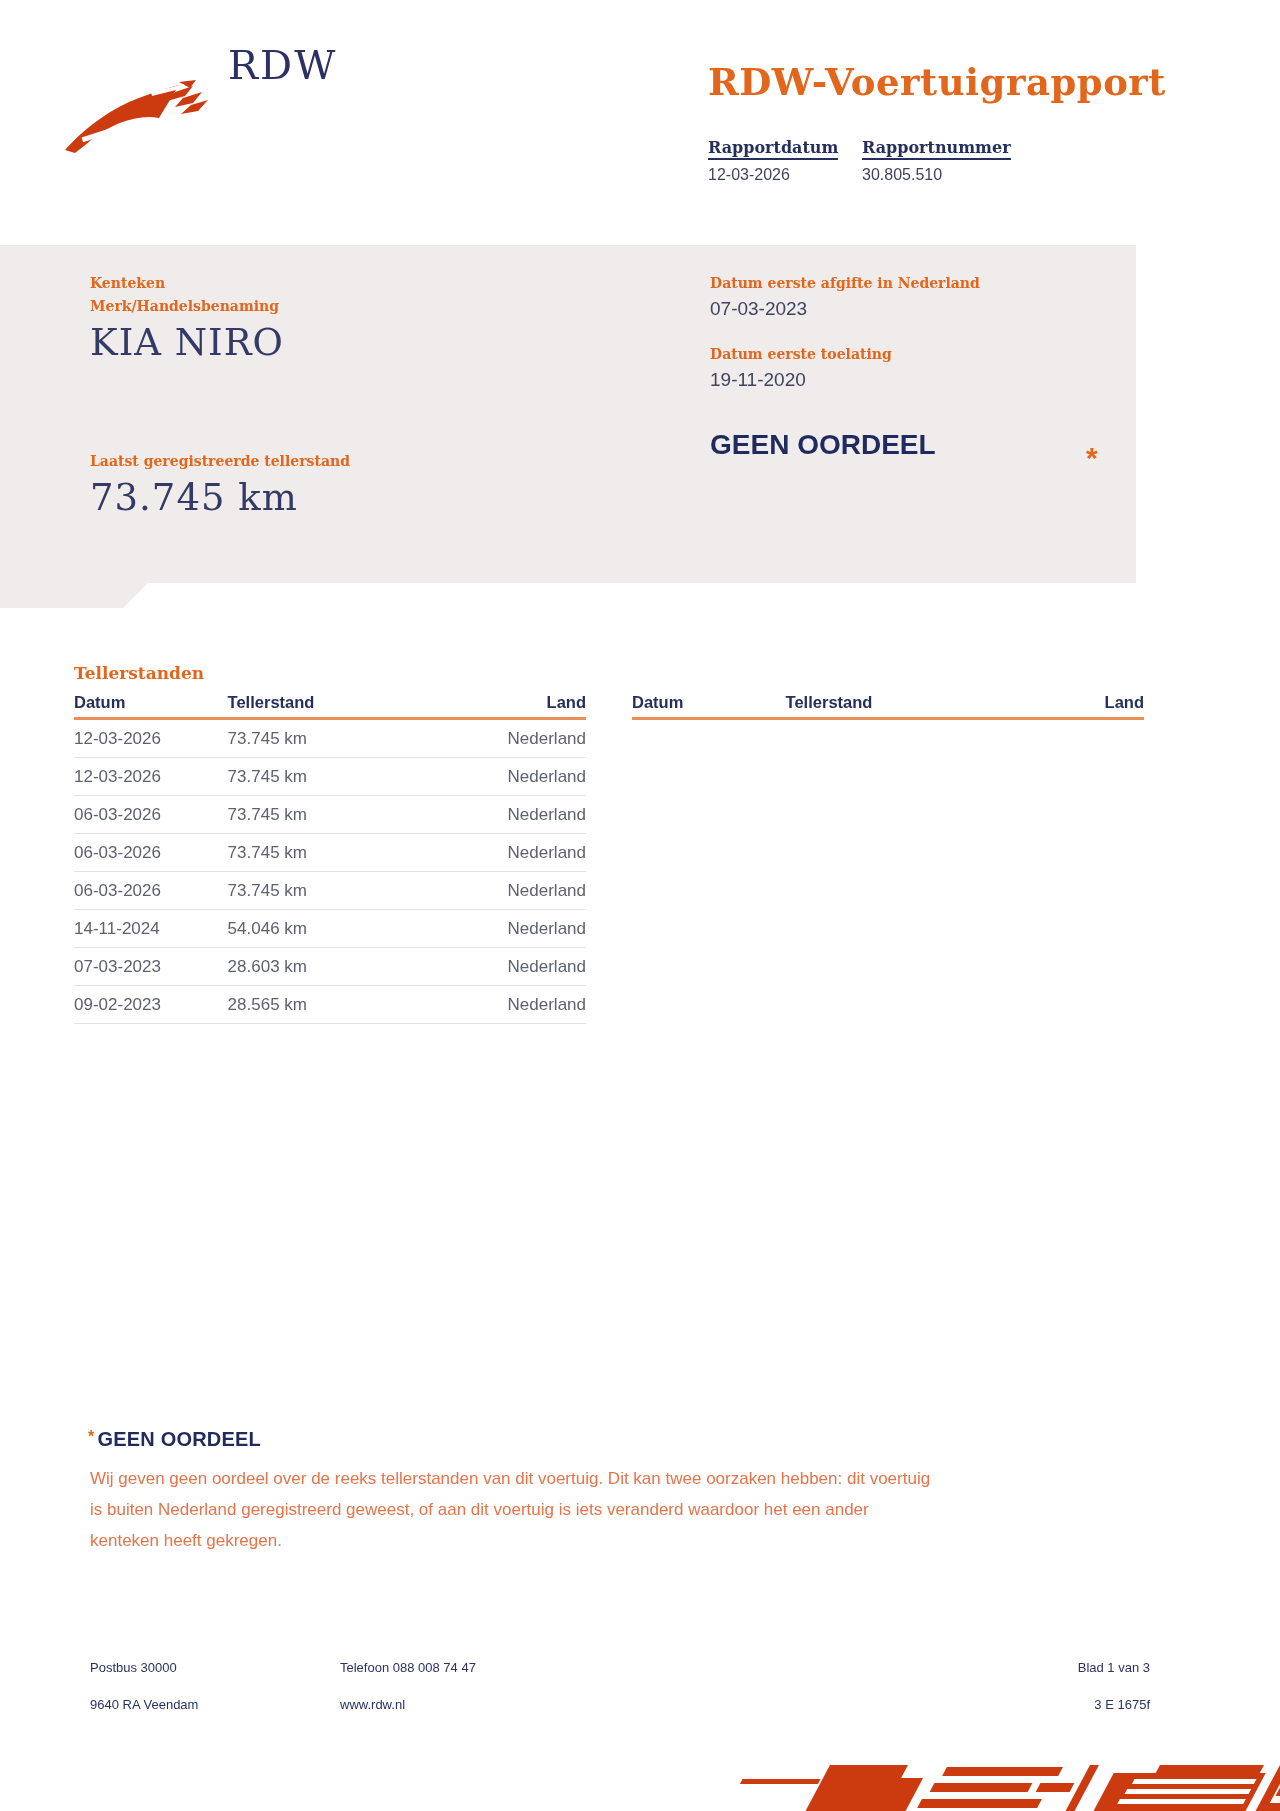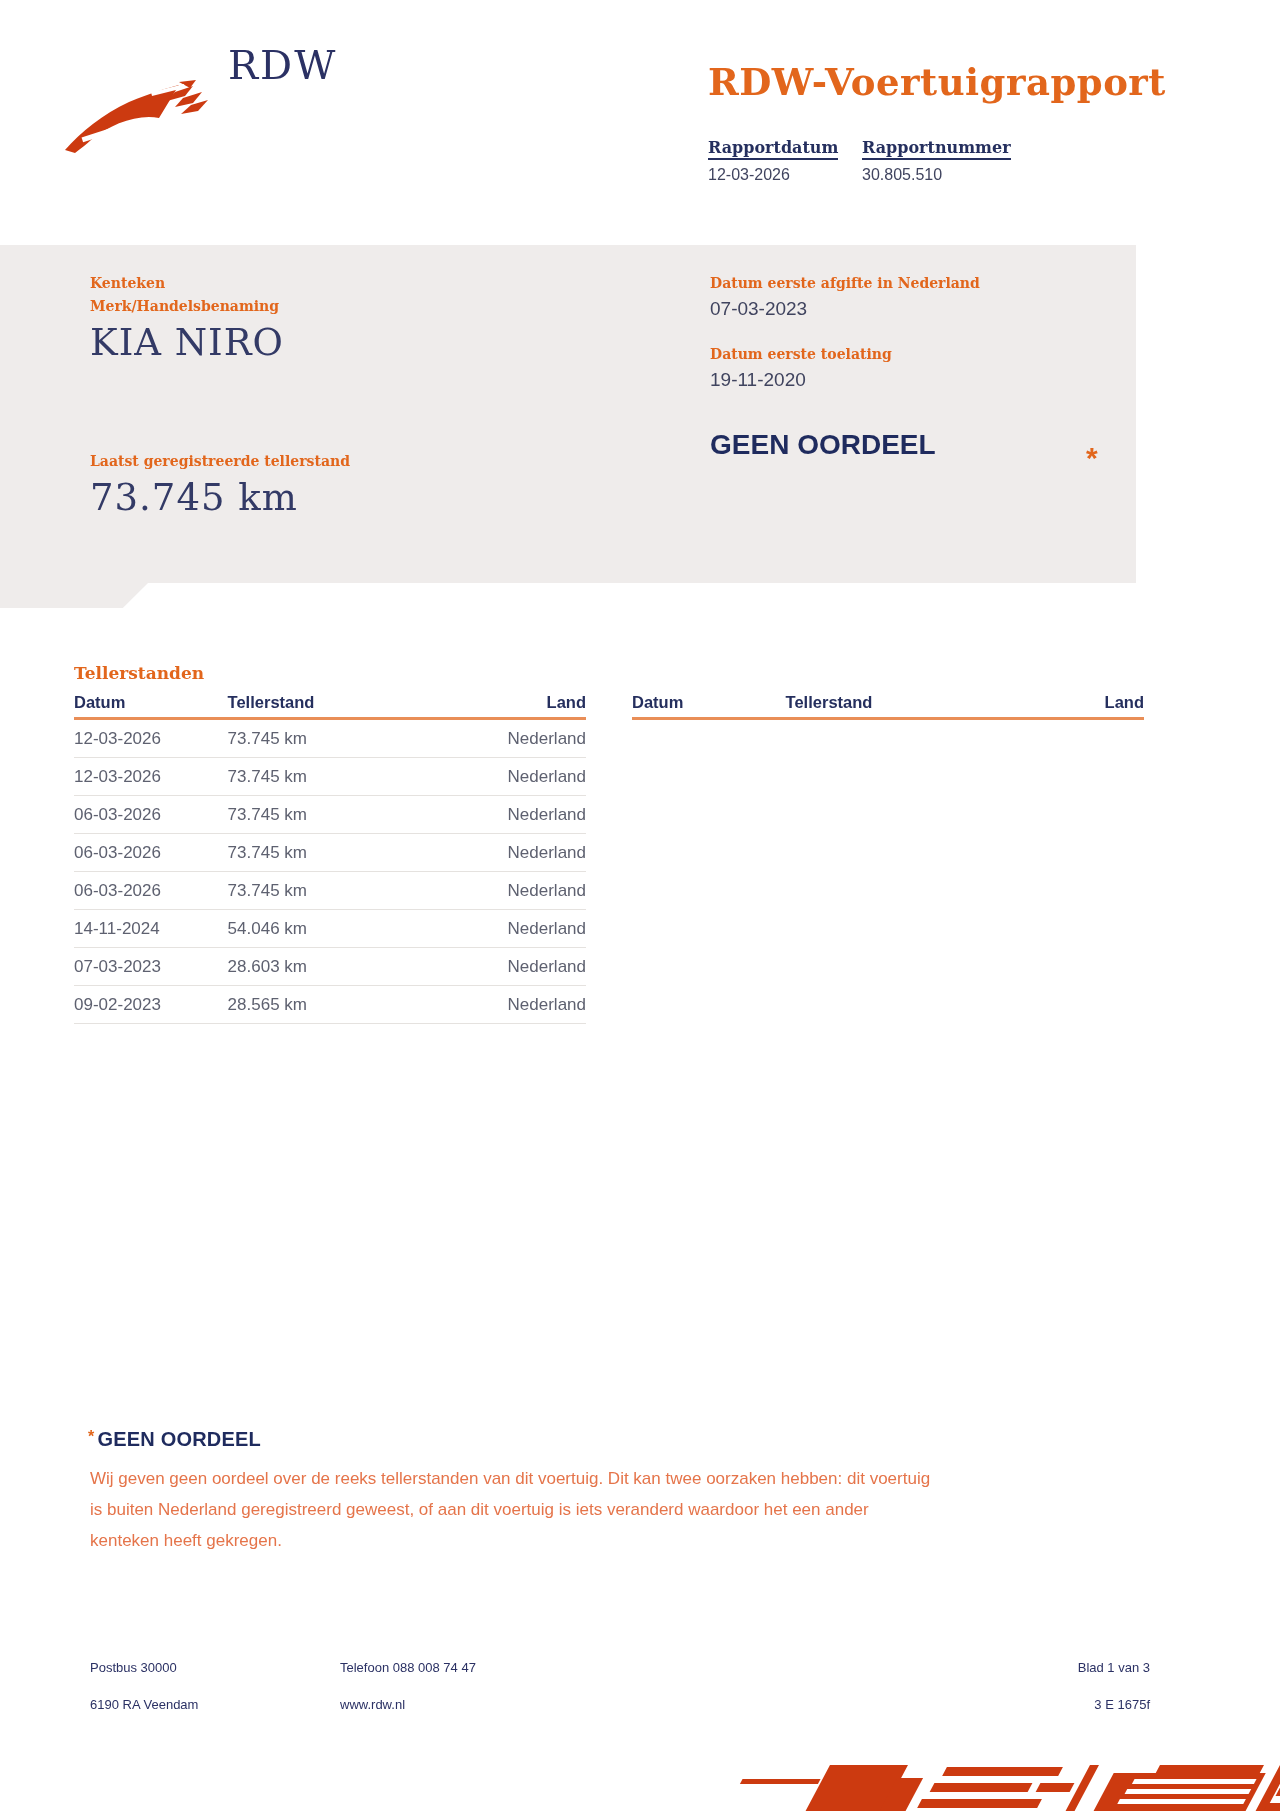--- a/index.html
+++ b/index.html
@@ -240,21 +240,21 @@
   </section>
 
   <section class="note">
     <h3 class="note-heading"><span class="ast">*</span><span>GEEN OORDEEL</span></h3>
     <p class="note-body">Wij geven geen oordeel over de reeks tellerstanden van dit voertuig. Dit kan twee oorzaken hebben: dit voertuig is buiten Nederland geregistreerd geweest, of aan dit voertuig is iets veranderd waardoor het een ander kenteken heeft gekregen.</p>
   </section>
 
   <footer class="footer">
     <div class="f-col1">
       <div>Postbus 30000</div>
-      <div>6190 RA Veendam</div>
+      <div>9640 RA Veendam</div>
     </div>
     <div class="f-col2">
       <div>Telefoon 088 008 74 47</div>
       <div>www.rdw.nl</div>
     </div>
     <div class="f-col3">
       <div>Blad 1 van 3</div>
       <div>3 E 1675f</div>
     </div>
   </footer>

